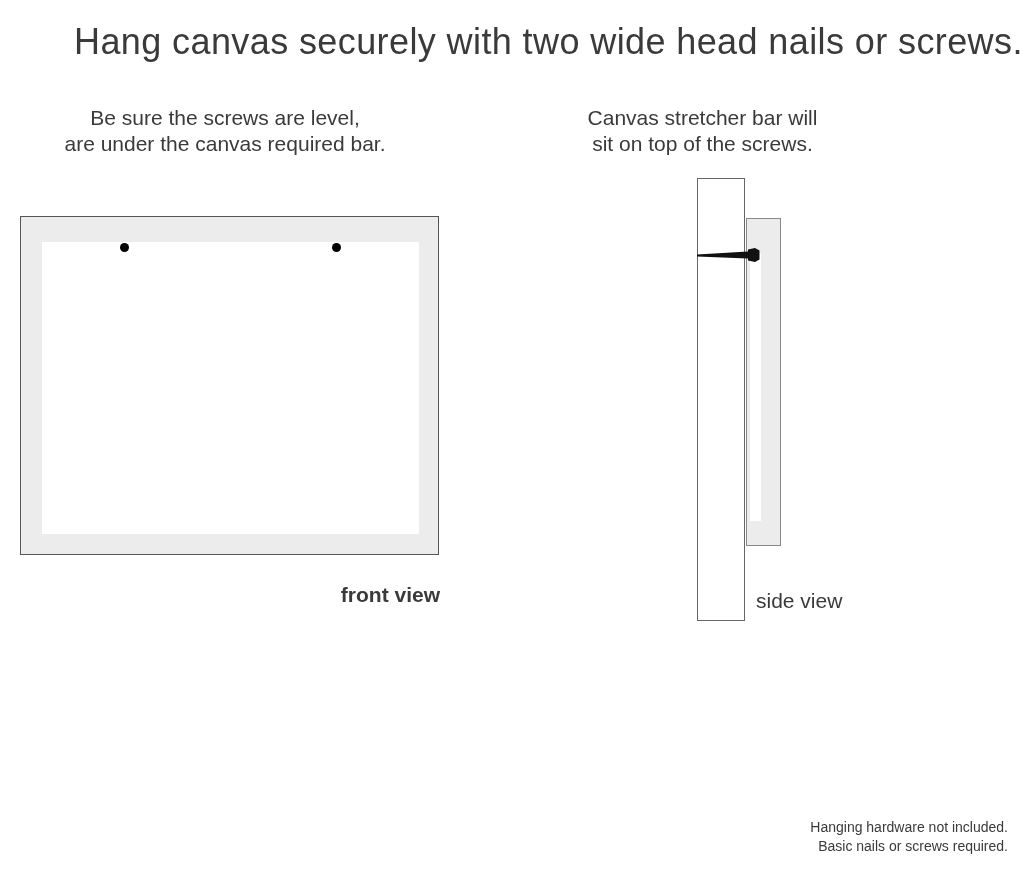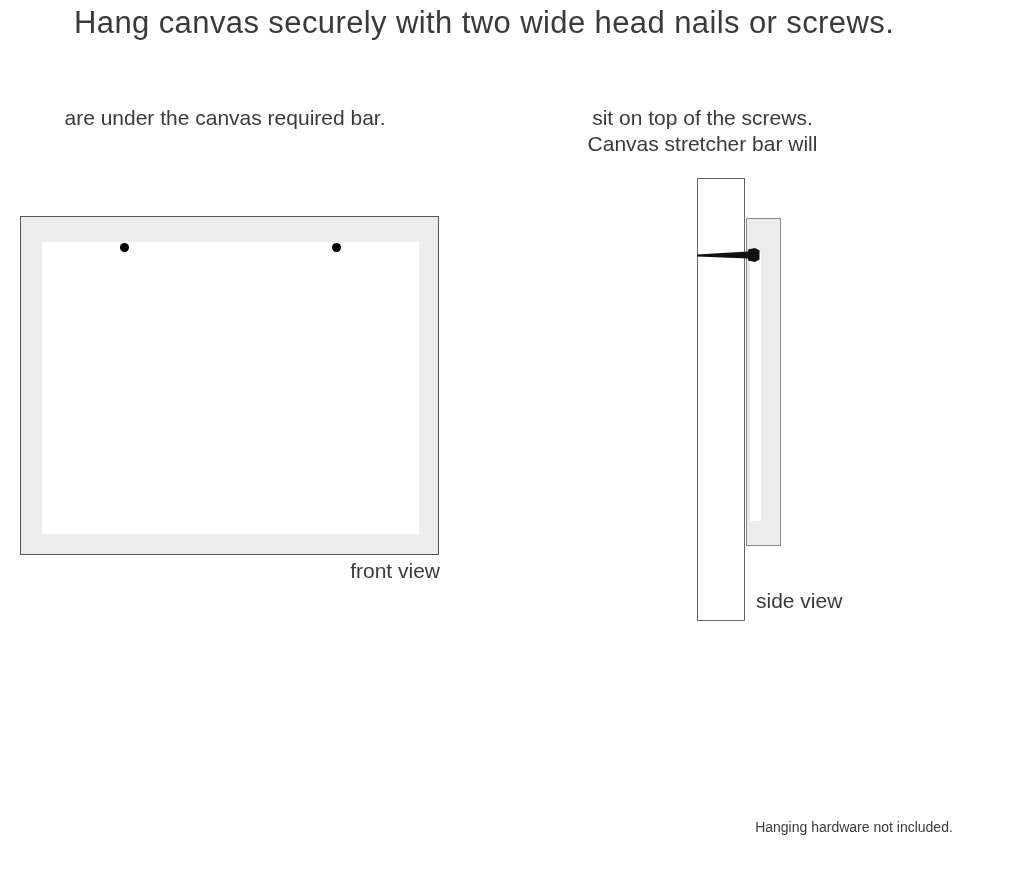--- a/index.html
+++ b/index.html
@@ -18,22 +18,22 @@
     height: 875px;
     position: relative;
     overflow: hidden;
     font-family: "Liberation Sans", "DejaVu Sans", sans-serif;
     color: var(--text-color);
   }
   .abs { position: absolute; }
 
   .title {
     left: 74px;
-    top: 5px;
-    font-size: 31px;
+    top: 21px;
+    font-size: 36px;
     font-weight: 300;
     letter-spacing: 0.4px;
     color: var(--text-color);
     white-space: nowrap;
   }
 
   .instr {
     font-size: 21px;
     line-height: 26px;
     font-weight: 300;
@@ -64,21 +64,21 @@
   }
   .screw-left  { left: 99px; }
   .screw-right { left: 311px; }
 
   .view-label {
     font-size: 21px;
     font-weight: 300;
     color: var(--text-color);
     white-space: nowrap;
   }
-  .front-label { left: 240px; top: 559px; width: 200px; text-align: right; }
+  .front-label { left: 240px; top: 583px; width: 200px; text-align: right; font-weight: bold; }
   .side-label  { left: 756px; top: 589px; }
 
   
   .side-canvas {
     left: 746px; top: 218px;
     width: 35px; height: 328px;
     background: var(--canvas-fill);
     border: 1px solid var(--outline-light);
   }
   .side-inner {
@@ -94,39 +94,40 @@
     border: 1px solid var(--outline-mid);
   }
   .nail-svg {
     left: 695px; top: 245px;
     width: 70px; height: 22px;
   }
 
   .footnote {
     left: 700px; top: 818px;
     width: 308px;
-    text-align: center;
+    text-align: right;
     font-size: 14px;
     line-height: 18.5px;
     font-weight: 300;
     color: var(--text-color);
   }
 </style>
 </head>
 <body>
 
 <div class="abs title">Hang canvas securely with two wide head nails or screws.</div>
 
 <div class="abs instr instr-front">
+  <div>Be sure the screws are level,</div>
   <div>are under the canvas required bar.</div>
 </div>
 
 <div class="abs instr instr-side">
+  <div>Canvas stretcher bar will</div>
   <div>sit on top of the screws.</div>
-  <div>Canvas stretcher bar will</div>
 </div>
 
 <div class="abs front-view">
   <div class="front-inner"></div>
   <div class="screw screw-left"></div>
   <div class="screw screw-right"></div>
 </div>
 <div class="abs view-label front-label">front view</div>
 
 <div class="abs side-canvas">
@@ -134,13 +135,14 @@
 </div>
 <div class="abs wall-bar"></div>
 <svg class="abs nail-svg" viewBox="0 0 70 22" xmlns="http://www.w3.org/2000/svg">
   <polygon points="2,9.5 53,6.5 53,13.5 2,11.5" style="fill: var(--nail-color, #111111);"></polygon>
   <polygon points="53,4.5 60,3 64.5,5.5 64.5,14.5 60,17 53,15.5" style="fill: var(--nail-color, #111111);"></polygon>
 </svg>
 <div class="abs view-label side-label">side view</div>
 
 <div class="abs footnote">
   <div>Hanging hardware not included.</div>
+  <div>Basic nails or screws required.</div>
 </div>
 
 </body></html>

